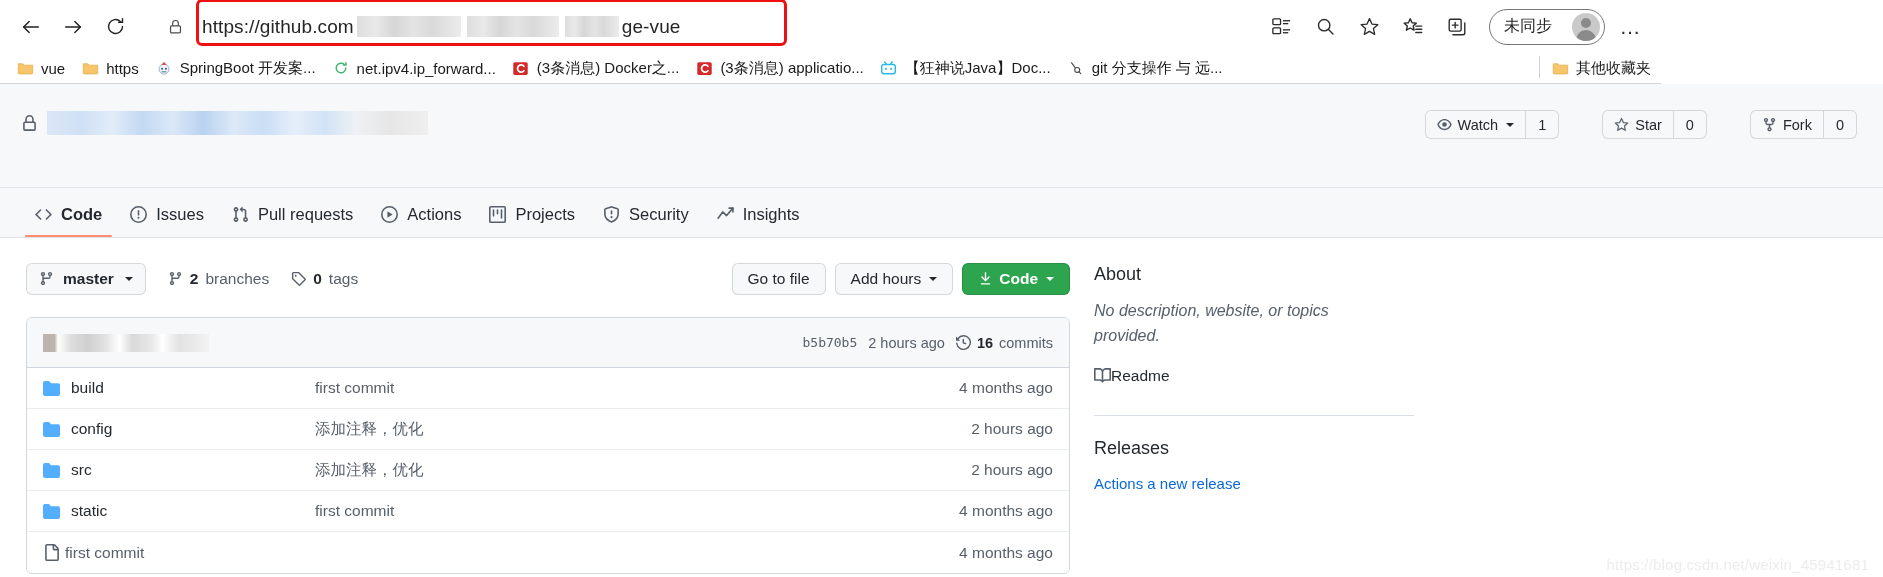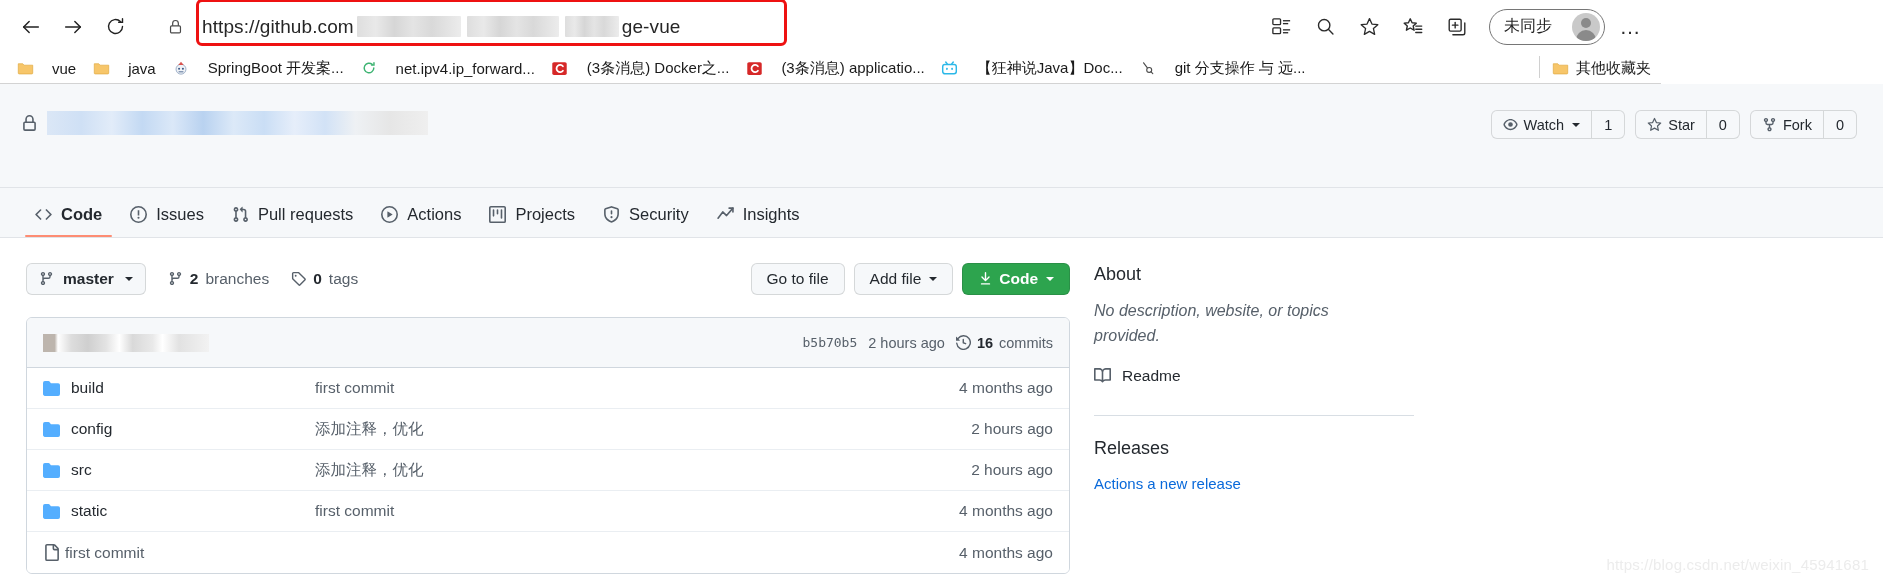--- a/index.html
+++ b/index.html
@@ -137,21 +137,21 @@
     display: flex;
     align-items: center;
     padding: 0 6px 0 8px;
     background: #ffffff;
     border-bottom: 1px solid #d3d3d3;
     position: relative;
   }
   .bm {
     display: flex;
     align-items: center;
-    gap: 18px;
+    gap: 7px;
     padding: 3px 8px;
     border-radius: 4px;
     font-size: 15px;
     color: #1b1b1b;
     white-space: nowrap;
     flex: 0 0 auto;
   }
   .bm-ico { width: 18px; height: 18px; display:flex; align-items:center; justify-content:center; flex:0 0 auto;}
   .folder-ico svg { display:block; }
   #bm-other {
@@ -194,21 +194,21 @@
     background: linear-gradient(90deg,
       #dbe7f6 0%, #cfe0f5 9%, #e2ecf9 17%, #c3d9f3 25%,
       #dbe8f8 33%, #b9d2f0 41%, #dce9f8 49%, #cadef5 57%,
       #e6eefa 65%, #d2e2f6 73%, #eef1f4 81%, #e6e6e6 90%, #efefef 100%);
   }
   #repo-actions {
     position: absolute;
     right: 26px; top: 26px;
     display: flex; align-items: center; gap: 10px;
   }
-  .btn-group { display: flex; align-items: stretch; }
+  .btn-group { display: flex; align-items: stretch; margin-left: 33px; }
   .btn-seg {
     height: 29px;
     border: 1px solid rgba(27,31,36,0.15);
     background: #f6f8fa;
     display: flex; align-items: center; gap: 6px;
     padding: 0 11px;
     font-size: 14.5px;
     color: #24292f;
     white-space: nowrap;
   }
@@ -363,21 +363,21 @@
     font-size: 18px; font-weight: 400; color:#24292f;
     margin: 0 0 14px 0;
   }
   #about-desc {
     font-size: 16px; color:#57606a; font-style: italic;
     line-height: 1.55;
     margin: 0 0 18px 0;
     max-width: 280px;
   }
   #readme-link {
-    display:flex; align-items:center; gap: 11px;
+    display:flex; align-items:center; 
     font-size: 15.5px; color:#24292f;
   }
   #readme-link .r-ico { color:#57606a; display:flex;}
   #about-divider {
     height:1px; background:#d8dee4;
     margin: 30px 0 22px 0;
     width: 320px;
   }
   #releases-title { margin-bottom: 16px; }
   #no-releases { font-size: 15px; color:#24292f; margin-bottom: 4px; }
@@ -492,21 +492,21 @@
       </span>
       <span>vue</span>
     </div>
 
     <div class="bm">
       <span class="bm-ico folder-ico">
         <svg width="17" height="17" viewBox="0 0 20 20">
             <path d="M1.5 4.4h5.3l1.5 1.7h10.2v9.3a1 1 0 0 1-1 1H2.5a1 1 0 0 1-1-1z" fill="#f7c66a" stroke="#e0a93f" stroke-width="0.8"></path>
           </svg>
       </span>
-      <span>java</span>
+      <span>https</span>
     </div>
 
     <div class="bm">
       <span class="bm-ico">
         <svg width="16" height="16" viewBox="0 0 20 20">
           <circle cx="10" cy="11.5" r="6.2" fill="#f0f3f7" stroke="#8aa0bd" stroke-width="1"></circle>
           <path d="M10 2.2 6.6 6.3h6.8z" fill="#d9534f"></path>
           <circle cx="7.6" cy="11" r="1.3" fill="#3c5a86"></circle>
             <circle cx="12.4" cy="11" r="1.3" fill="#3c5a86"></circle>
           <path d="M7 14.8h6" stroke="#3c5a86" stroke-width="1.1"></path>
@@ -724,21 +724,21 @@
                 <path d="M1 7.775V2.75C1 1.784 1.784 1 2.75 1h5.025c.464 0 .91.184 1.238.513l6.25 6.25a1.75 1.75 0 0 1 0 2.474l-5.026 5.026a1.75 1.75 0 0 1-2.474 0l-6.25-6.25A1.75 1.75 0 0 1 1 7.775m1.5 0c0 .066.026.13.073.177l6.25 6.25a.25.25 0 0 0 .354 0l5.025-5.025a.25.25 0 0 0 0-.354l-6.25-6.25a.25.25 0 0 0-.177-.073H2.75a.25.25 0 0 0-.25.25zM6 5a1 1 0 1 1-2 0 1 1 0 0 1 2 0"></path>
               </svg>
           </span>
           <b>0</b>
           <span>tags</span>
         </div>
 
         <div id="right-buttons">
           <div class="gh-btn">Go to file</div>
           <div class="gh-btn">
-            <span>Add file</span>
+            <span>Add hours</span>
             <span class="caret"></span>
           </div>
           <div class="gh-btn green">
             <span class="dl-ico">
               <svg width="15" height="15" viewBox="0 0 16 16" fill="currentColor">
                   <path d="M7.47 10.78a.75.75 0 0 0 1.06 0l3.75-3.75a.749.749 0 1 0-1.06-1.06L8.75 8.44V1.75a.75.75 0 0 0-1.5 0v6.69L4.78 5.97a.749.749 0 1 0-1.06 1.06zM3.75 13a.75.75 0 0 0 0 1.5h8.5a.75.75 0 0 0 0-1.5z"></path>
                 </svg>
             </span>
             <span>Code</span>
             <span class="caret"></span>

